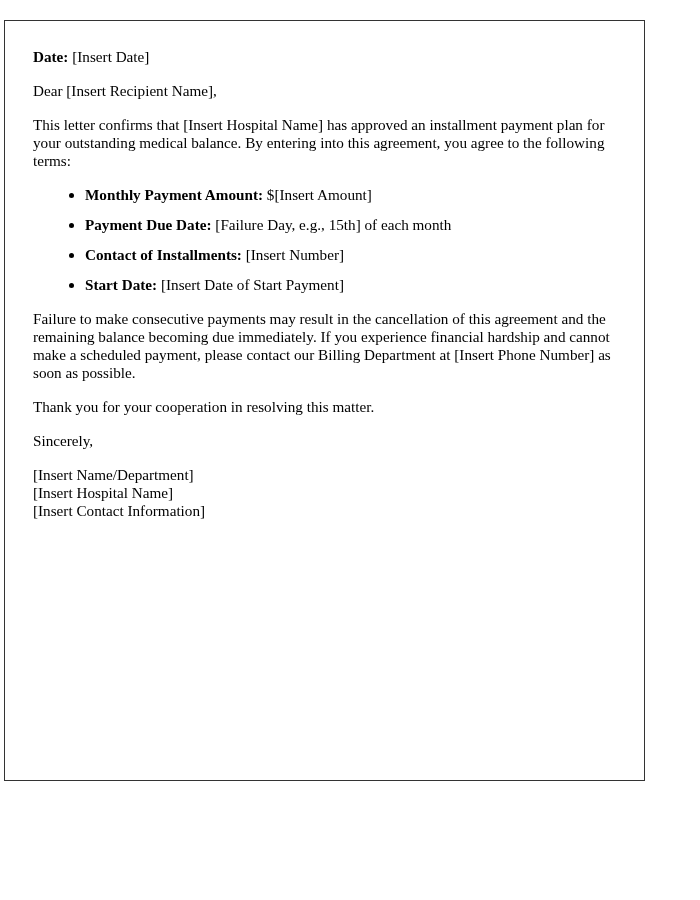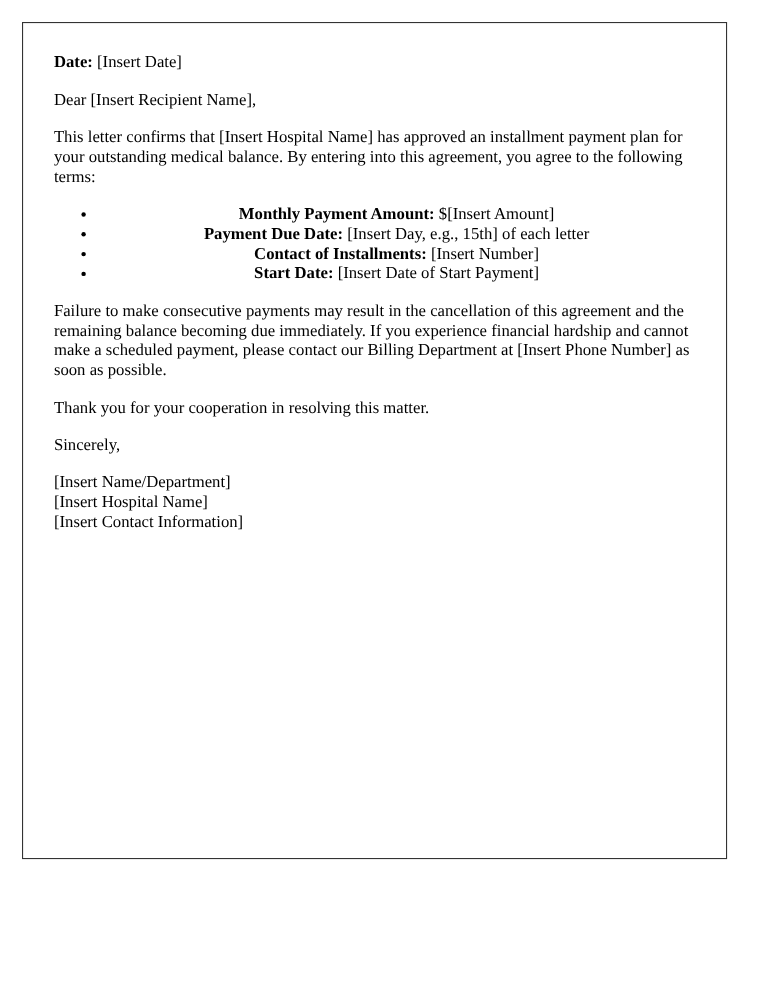--- a/index.html
+++ b/index.html
@@ -1,29 +1,29 @@
 <!DOCTYPE html>
 <html><head>
 <meta charset="utf-8">
 <style>
   html, body { margin: 0; padding: 0; background: #ffffff; }
   body { width: 700px; height: 900px; position: relative; font-family: "Liberation Serif", "DejaVu Serif", serif; color: #000; }
   .letter {
-    position: absolute; left: 20px; top: 20px;
+    position: absolute; left: 4px; top: 20px;
     width: 641px; height: 761px; box-sizing: border-box;
     border: 1px solid #333333;
     padding: 27px 28px 0 28px;
     font-size: 15.2px; line-height: 18px;
   }
   p { margin: 0 0 16px 0; }
   .block p { margin: 0; }
   .block { margin-bottom: 16px; }
   b { font-weight: bold; }
   ul { margin: 0 0 16px 0; padding-left: 40px; }
-  li { margin: 0; text-align: center; }
+  li { margin: 12px; }
 </style>
 </head>
 <body>
 
 <div class="letter">
   <p>
     <b>Date:</b>
     <span>[Insert Date]</span>
   </p>
 
@@ -32,21 +32,21 @@
 
   <p>This letter confirms that [Insert Hospital Name] has approved an installment payment plan for your outstanding medical balance. By entering into this agreement, you agree to the following terms:</p>
 
   <ul>
     <li>
       <b>Monthly Payment Amount:</b>
       <span>$[Insert Amount]</span>
     </li>
     <li>
       <b>Payment Due Date:</b>
-      <span>[Insert Day, e.g., 15th] of each letter</span>
+      <span>[Failure Day, e.g., 15th] of each month</span>
     </li>
     <li>
       <b>Contact of Installments:</b>
       <span>[Insert Number]</span>
     </li>
     <li>
       <b>Start Date:</b>
       <span>[Insert Date of Start Payment]</span>
     </li>
   </ul>

